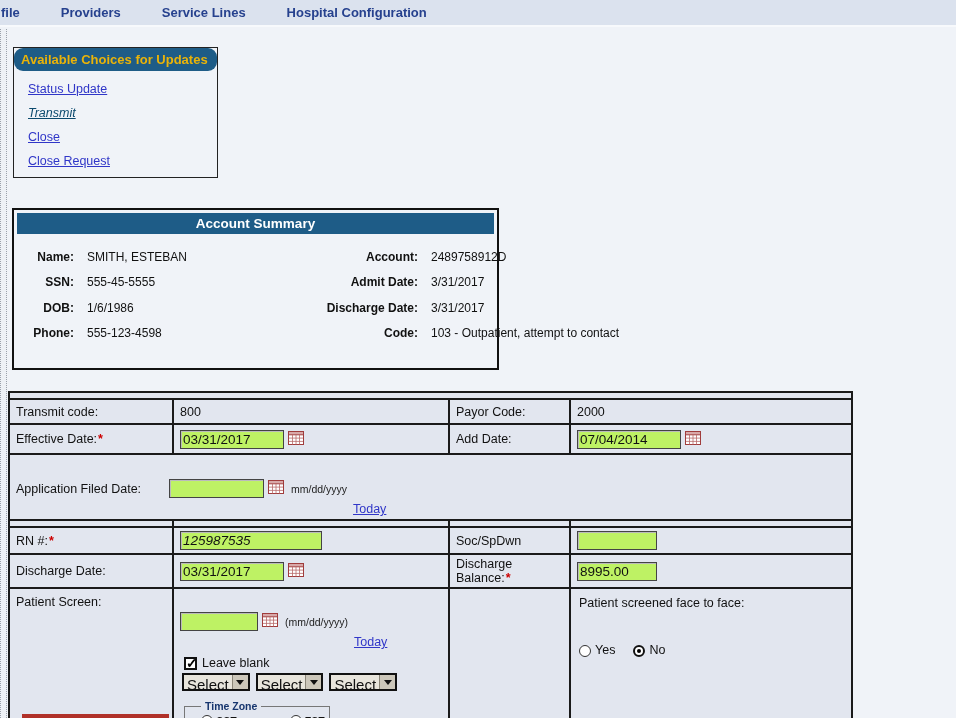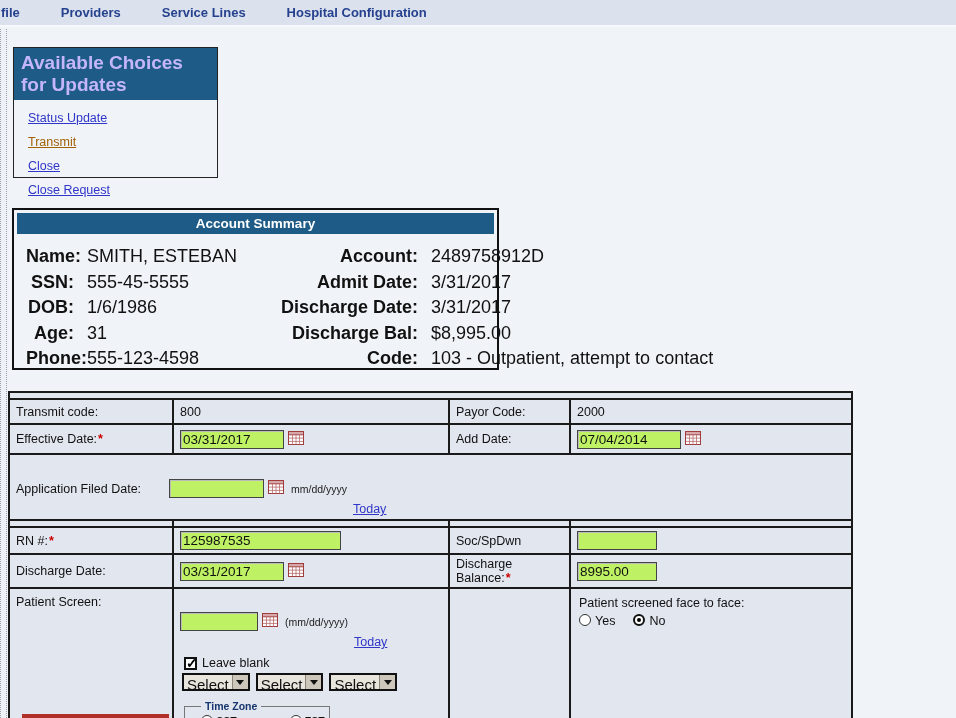--- a/index.html
+++ b/index.html
@@ -21,58 +21,59 @@
   .left-strip {
     position:absolute; left:0; top:29px; width:7px; height:689px;
     background:#eef1f6; border-left:1px dotted #9aa0aa; border-right:1px dotted #9aa0aa;
   }
   
   .choices-box {
     position:absolute; left:13px; top:47px; width:205px; height:131px;
     border:1px solid #222; background:#f0f3f8;
   }
   .box-header {
-    background:#1e5c87; color:#c4b5fd; font-weight:bold; font-size:19px;
+    background:#1e5c87; color:#eab308; font-weight:bold; font-size:13px;
     padding:4px 7px 4px 7px;
+    border-radius:9px;
   }
   .choices-links { padding:11px 0 0 14px; }
   .choices-links a { display:block; margin-bottom:10px; font-size:12.5px; color:#3036c8; text-decoration:underline; }
-  .choices-links a.visited { color:#a16207; }
+  .choices-links a.visited { color:#0c4a6e;font-style:italic; }
   
   .account-box {
     position:absolute; left:12px; top:208px; width:487px; height:162px;
     border:2px solid #111; background:#f0f3f8; padding:2px;
   }
   .account-header {
     background:#1e5c87; color:#fff; font-weight:bold; font-size:13.5px;
     text-align:center; padding:3px 0; margin:1px;
   }
   .account-rows { padding:9px 8px 0 10px; }
   .account-row {
     display:grid; grid-template-columns:48px 168px 150px 1fr;
-    column-gap:13px; height:25.5px; align-items:center; font-size:18px;
+    column-gap:13px; height:25.5px; align-items:center; font-size:12px;
   }
   .acct-label { font-weight:bold; text-align:right; white-space:nowrap; }
   .acct-value { white-space:nowrap; }
   
   .form-table {
     position:absolute; left:8px; border-collapse:collapse;
     width:843px; table-layout:fixed; background:#e2e6ef;
   }
   .form-table td { border:2px solid #1a1a1a; padding:2px 6px; font-size:12.5px; vertical-align:middle; }
   .form-table td.spacer { height:7px; padding:0; }
   #tableA { top:391px; }
   #tableB { top:519px; }
   .req { color:#cc0000; font-weight:bold; margin-left:1px; }
   input.txt {
     height:19px; border:1px solid #444; background:#bef264; padding:1px 2px;
     font-family:"Liberation Sans", sans-serif; font-size:13.5px; color:#111;
     box-shadow:inset 1px 1px 0 #bbb;
   }
-  .w104{width:104px;} .w146{width:161px;} .w100{width:80px;} .w95{width:95px;} .w78{width:78px;}
+  .w104{width:104px;} .w146{width:142px;font-style:italic;} .w100{width:80px;} .w95{width:95px;} .w78{width:78px;}
   .inline { display:flex; align-items:center; }
   .cal-icon { margin-left:4px; cursor:pointer; flex:none; display:inline-block; }
   .hint { font-size:10.5px; margin-left:7px; color:#222; white-space:nowrap; }
   a.today { font-size:12.5px; color:#3036c8; text-decoration:underline; margin-left:6px; white-space:nowrap;margin-top:41px; }
   
   .checkbox {
     width:13px; height:13px; background:#fff; border:2px solid #111;
     display:inline-block; position:relative; cursor:pointer; flex:none;
   }
   .checkbox.checked::after {
@@ -107,21 +108,21 @@
     margin:9px 0 0 4px; width:146px; height:56px;
     border:1px solid #777; padding:1px 4px 4px 8px; background:transparent;
   }
   fieldset.tz legend { font-size:10.5px; font-weight:bold; color:#16356e; padding:0 4px; margin-left:8px; }
   .tz-row { display:flex; align-items:center; gap:3px; margin:2px 0 0 8px;justify-content:space-between; }
   .tz-opt { display:flex; align-items:center; }
   .tz-opt .radio-label { font-size:10px; font-weight:bold; margin-left:3px; letter-spacing:0.3px; }
   
   .f2f-label { font-size:12.5px; margin:2px 0 4px 2px; }
   .f2f-opts { display:flex; align-items:center; margin-left:2px; gap:18px; }
-  .f2f-opt { display:flex; align-items:flex-start; }
+  .f2f-opt { display:flex; align-items:flex-end;margin-top:29px; }
   td.vtop { vertical-align:top; }
   
   .clipped-red { position:absolute; left:22px; top:714px; width:147px; height:4px; background:#b03028; }
 </style>
 </head>
 <body>
 
 <svg width="0" height="0" style="position:absolute">
   <defs>
     <g id="cal">
@@ -169,26 +170,20 @@
       <span class="acct-label">SSN:</span>
       <span class="acct-value">555-45-5555</span>
       <span class="acct-label">Admit Date:</span>
       <span class="acct-value">3/31/2017</span>
     </div>
     <div class="account-row">
       <span class="acct-label">DOB:</span>
       <span class="acct-value">1/6/1986</span>
       <span class="acct-label">Discharge Date:</span>
       <span class="acct-value">3/31/2017</span>
-    </div>
-    <div class="account-row">
-      <span class="acct-label">Age:</span>
-      <span class="acct-value">31</span>
-      <span class="acct-label">Discharge Bal:</span>
-      <span class="acct-value">$8,995.00</span>
     </div>
     <div class="account-row">
       <span class="acct-label">Phone:</span>
       <span class="acct-value">555-123-4598</span>
       <span class="acct-label">Code:</span>
       <span class="acct-value">103 - Outpatient, attempt to contact</span>
     </div>
   </div>
 </div>
 

